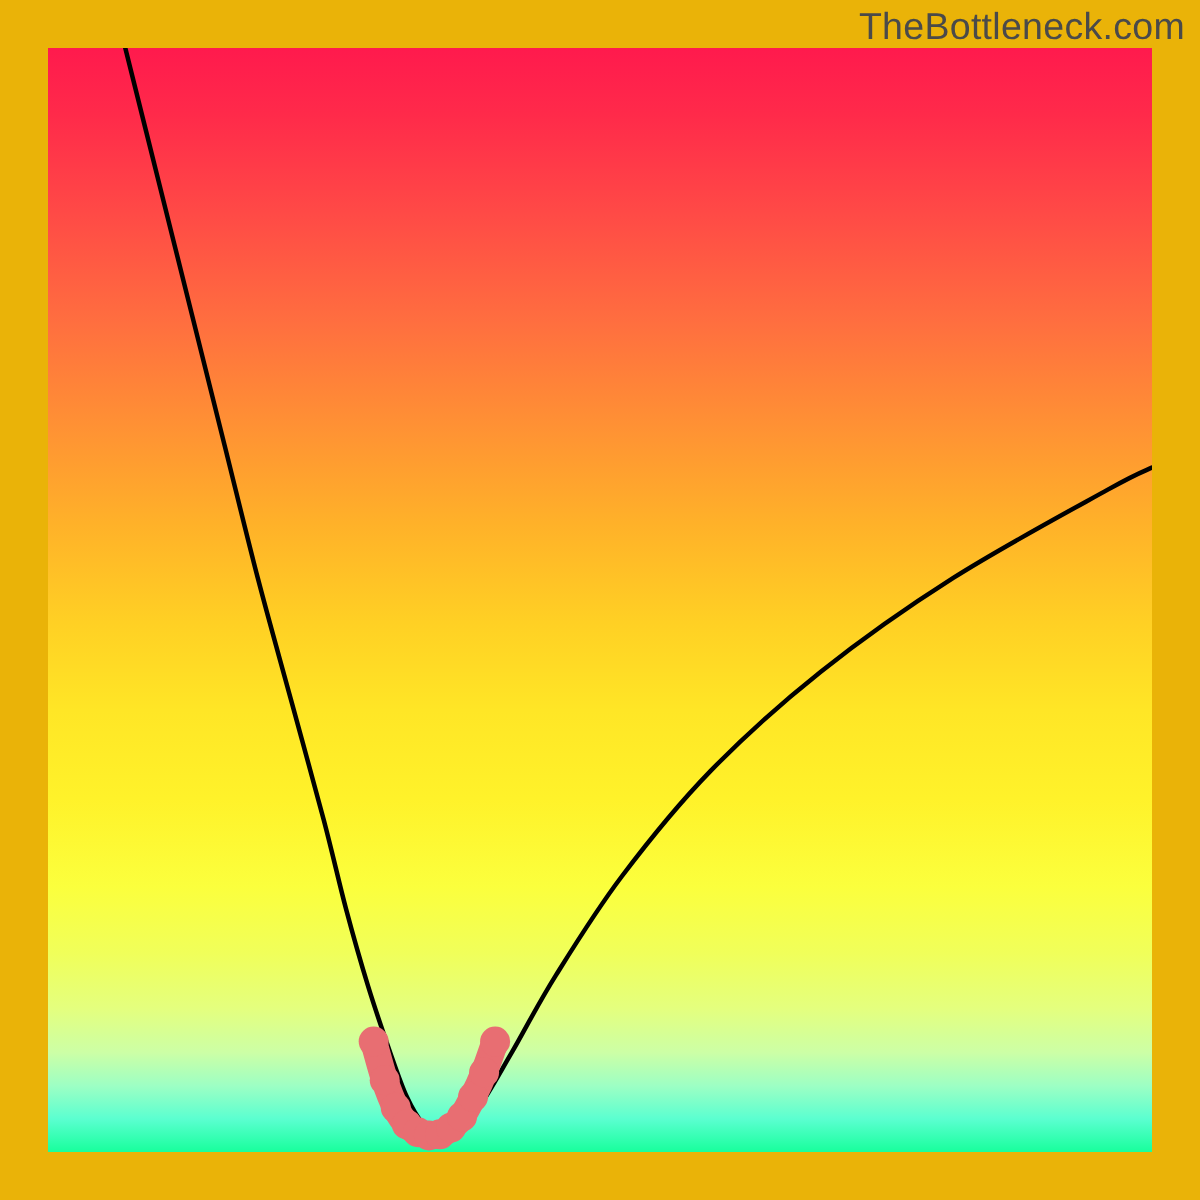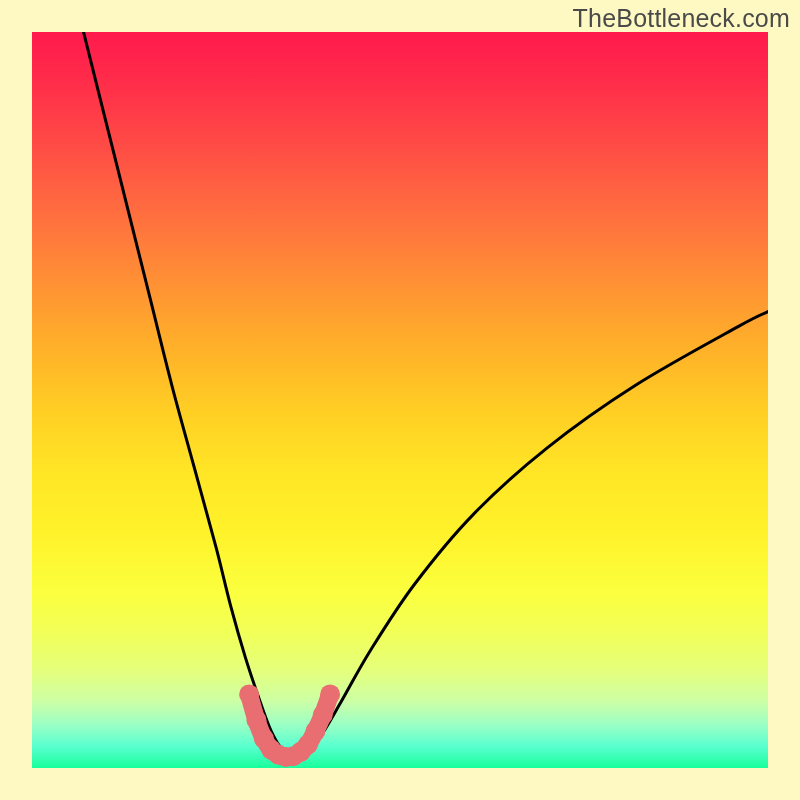--- a/index.html
+++ b/index.html
@@ -10,21 +10,21 @@
     background: #000;
     overflow: hidden;
     font-family: Arial, Helvetica, sans-serif;
   }
   .frame {
     position: absolute;
     left: 0;
     top: 0;
     width: 800px;
     height: 800px;
-    background: #fef9c3;
+    background: #eab308;
   }
   .plot-area {
     position: absolute;
     left: 32px;
     top: 32px;
     width: 736px;
     height: 736px;
     overflow: hidden;
   }
   .gradient {

